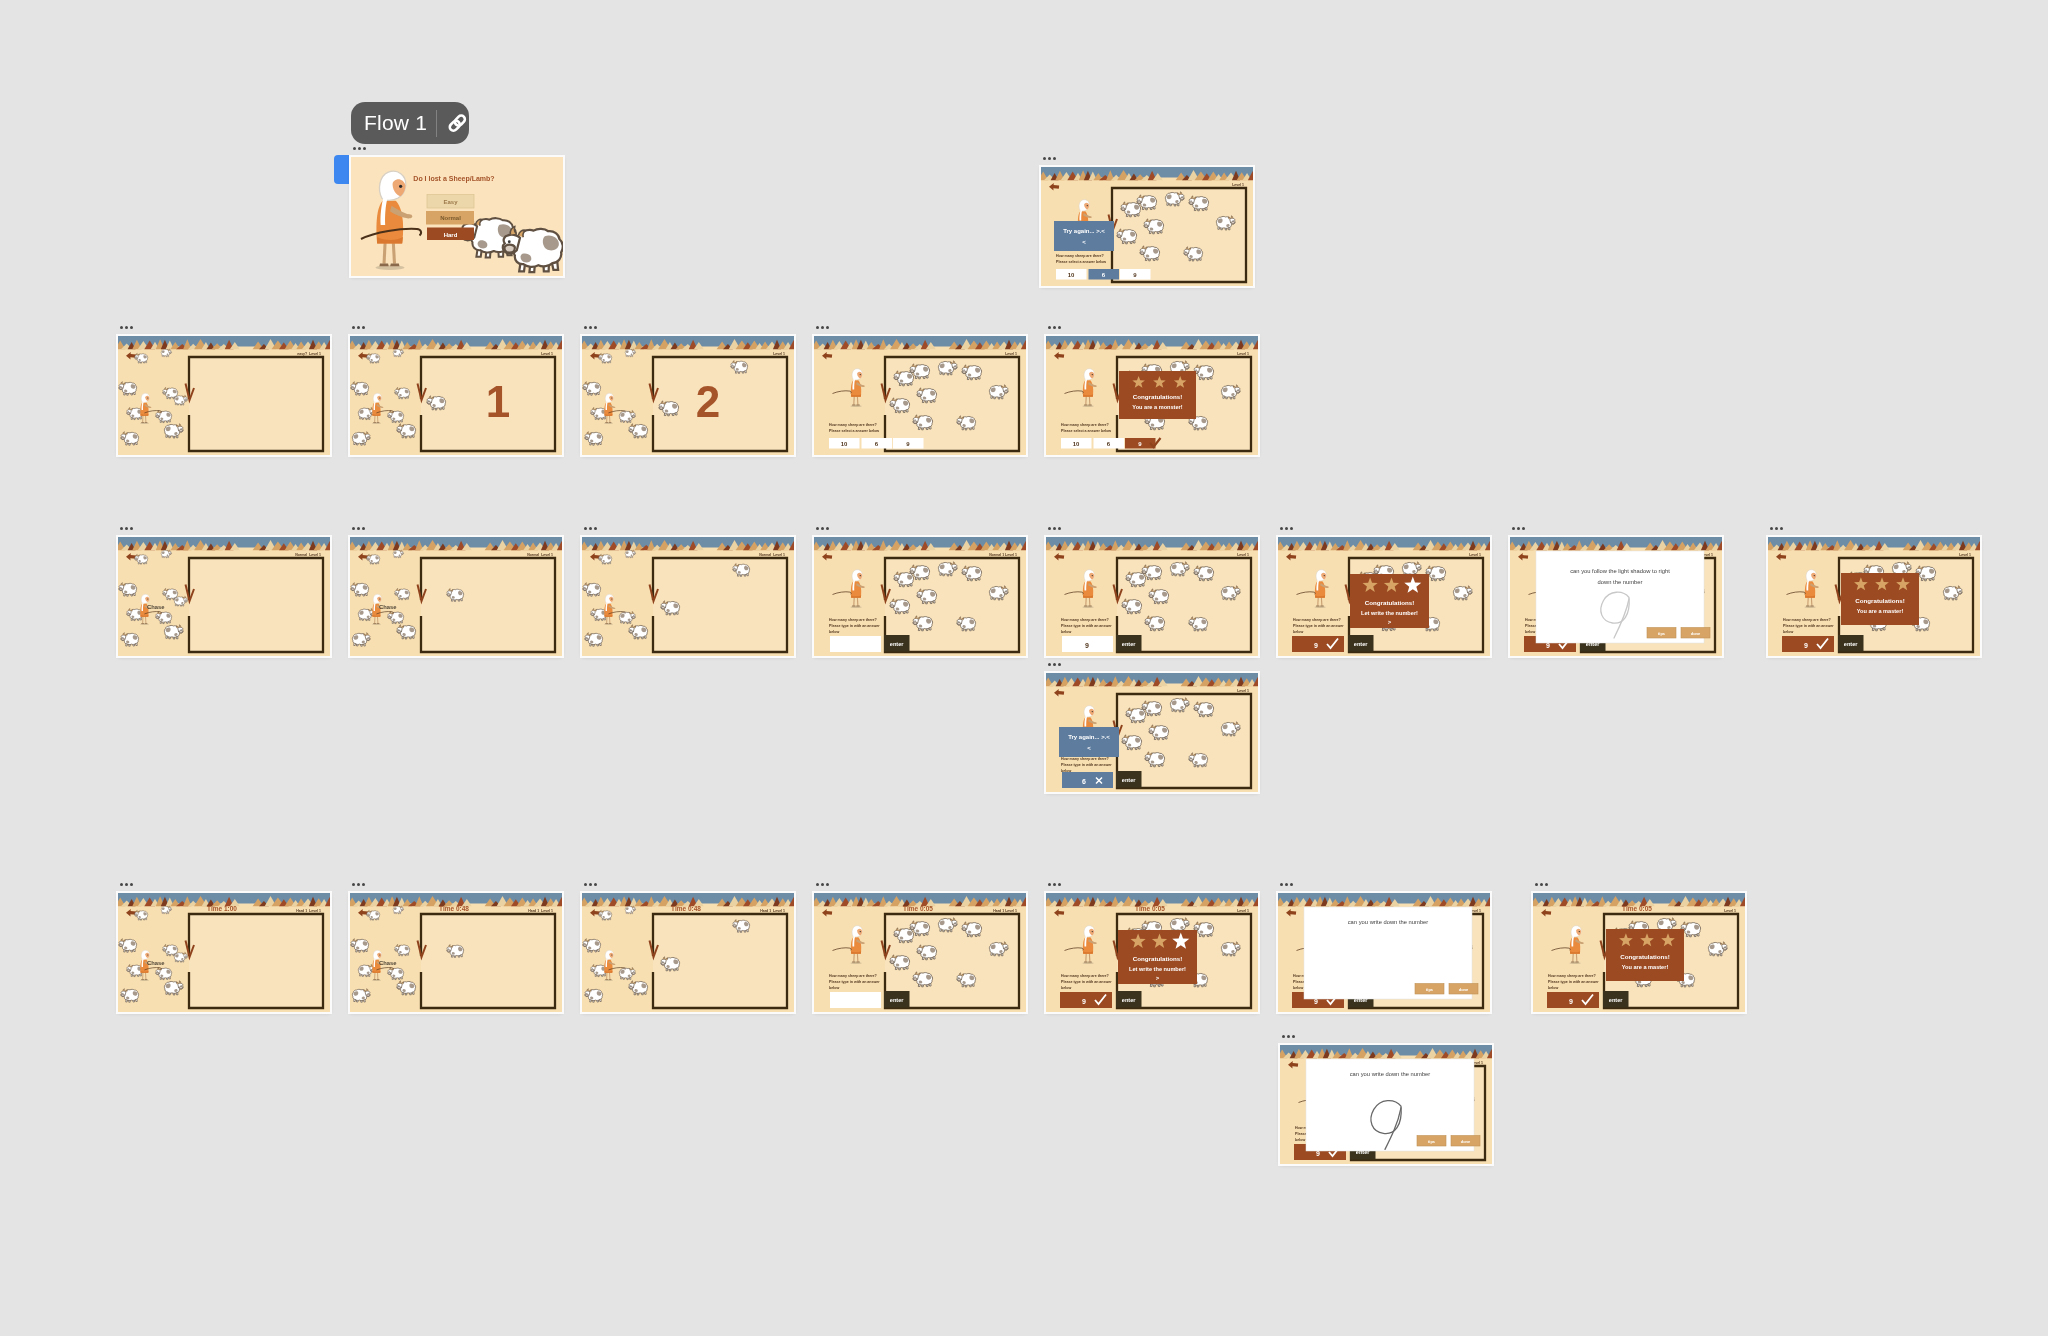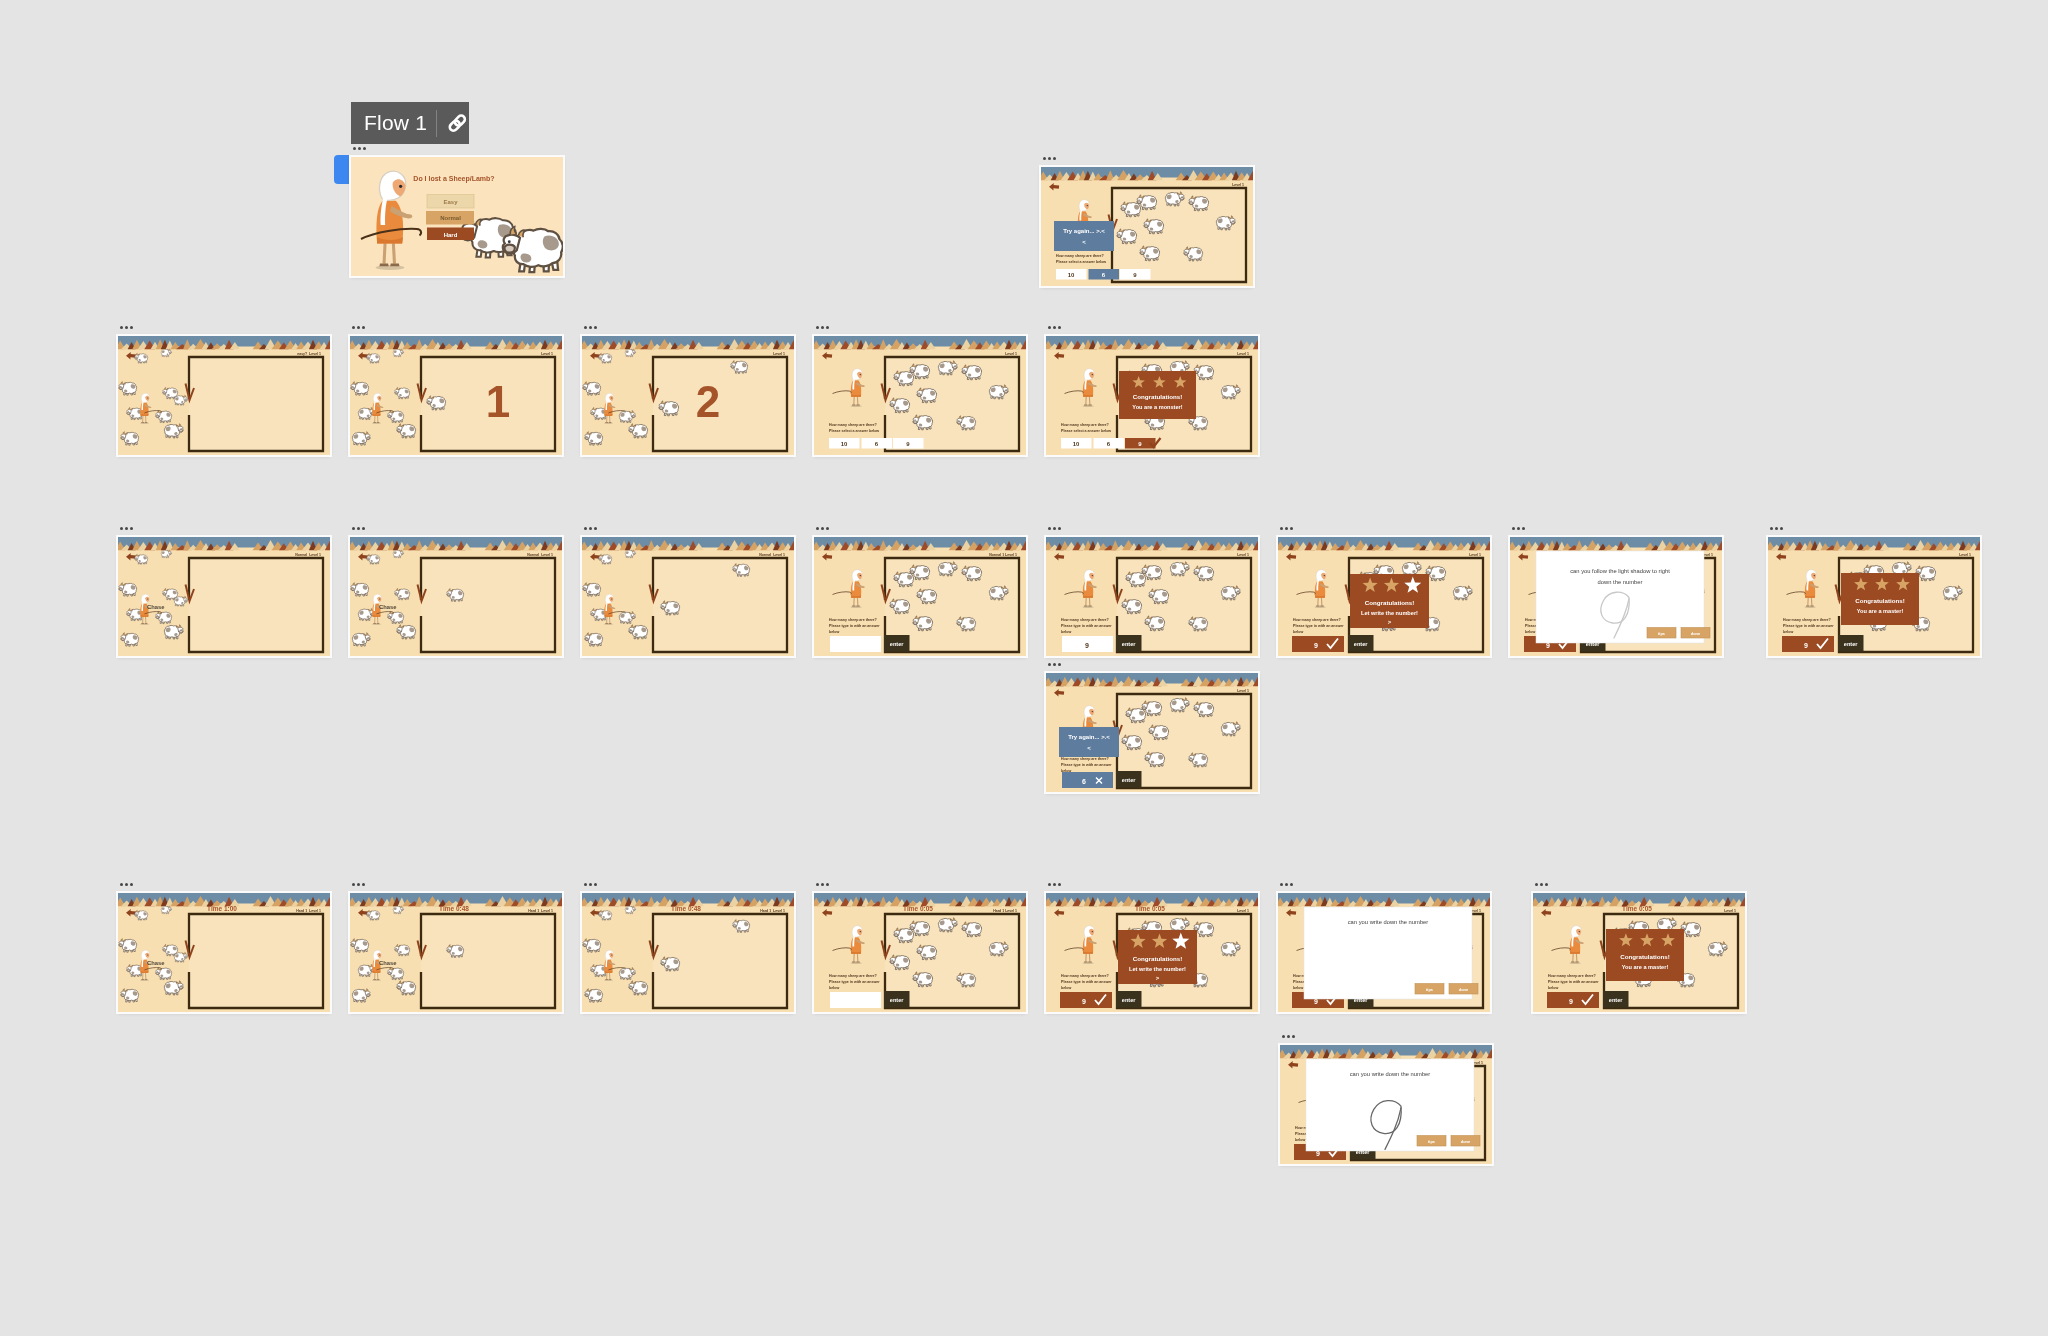--- a/index.html
+++ b/index.html
@@ -76,21 +76,21 @@
 <path d="M14.6 10.5 C14.6 14.2 16.8 17.3 19.6 18.2 C21.3 16.8 22.6 14.2 22.6 11.5 C21.8 8.5 19.3 7.2 17.2 7.8 C15.7 8.3 14.6 9.4 14.6 10.5 Z" fill="#eda873"></path>
 <circle cx="19.6" cy="12" r="1" fill="#2a2a2a"></circle>
 </symbol>
 <symbol id="staff" viewBox="0 0 40 14" overflow="visible">
 <path d="M1 11 C12 6.5 26 4.5 36 6.2 C38.5 6.8 39 9 37.5 10.5" stroke="#5a3a1e" stroke-width="1.5" fill="none"></path>
 </symbol>
       <path id="star" d="M0,-6 L1.47,-2.02 L5.71,-1.85 L2.38,0.77 L3.53,4.85 L0,2.5 L-3.53,4.85 L-2.38,0.77 L-5.71,-1.85 L-1.47,-2.02 Z"></path>
       <path id="barrow" d="M0,3.7 L4.8,0 L4.6,2.1 L10.2,2.6 L9.8,5.7 L4.4,5.2 L4.5,7.4 Z" fill="#8f431d"></path>
     </defs>
   </svg>
-<div style="position:absolute;left:351px;top:102px;width:118px;height:42px;background:#5a5a5a;border-radius:0;display:flex;align-items:center">
+<div style="position:absolute;left:351px;top:102px;width:118px;height:42px;background:#5a5a5a;border-radius:14px;display:flex;align-items:center">
 <span style="color:#fff;font-size:21px;padding-left:13px;letter-spacing:0.2px;white-space:nowrap">Flow&nbsp;1</span>
 <span style="width:1px;height:27px;background:#828282;margin-left:9px"></span>
 <svg width="24" height="24" viewBox="0 0 24 24" style="margin-left:9px">
 <g transform="rotate(-45 12 12)" fill="none" stroke="#fff" stroke-width="2.7">
 <rect x="2.2" y="8.2" width="11.5" height="7.6" rx="3.8"></rect>
 <rect x="9.8" y="8.2" width="11.5" height="7.6" rx="3.8"></rect>
 </g>
     </svg>
   </div>
 <div style="position:absolute;left:334px;top:155px;width:17px;height:29px;background:#3d87f0;border-radius:4px 0 0 4px"></div>

